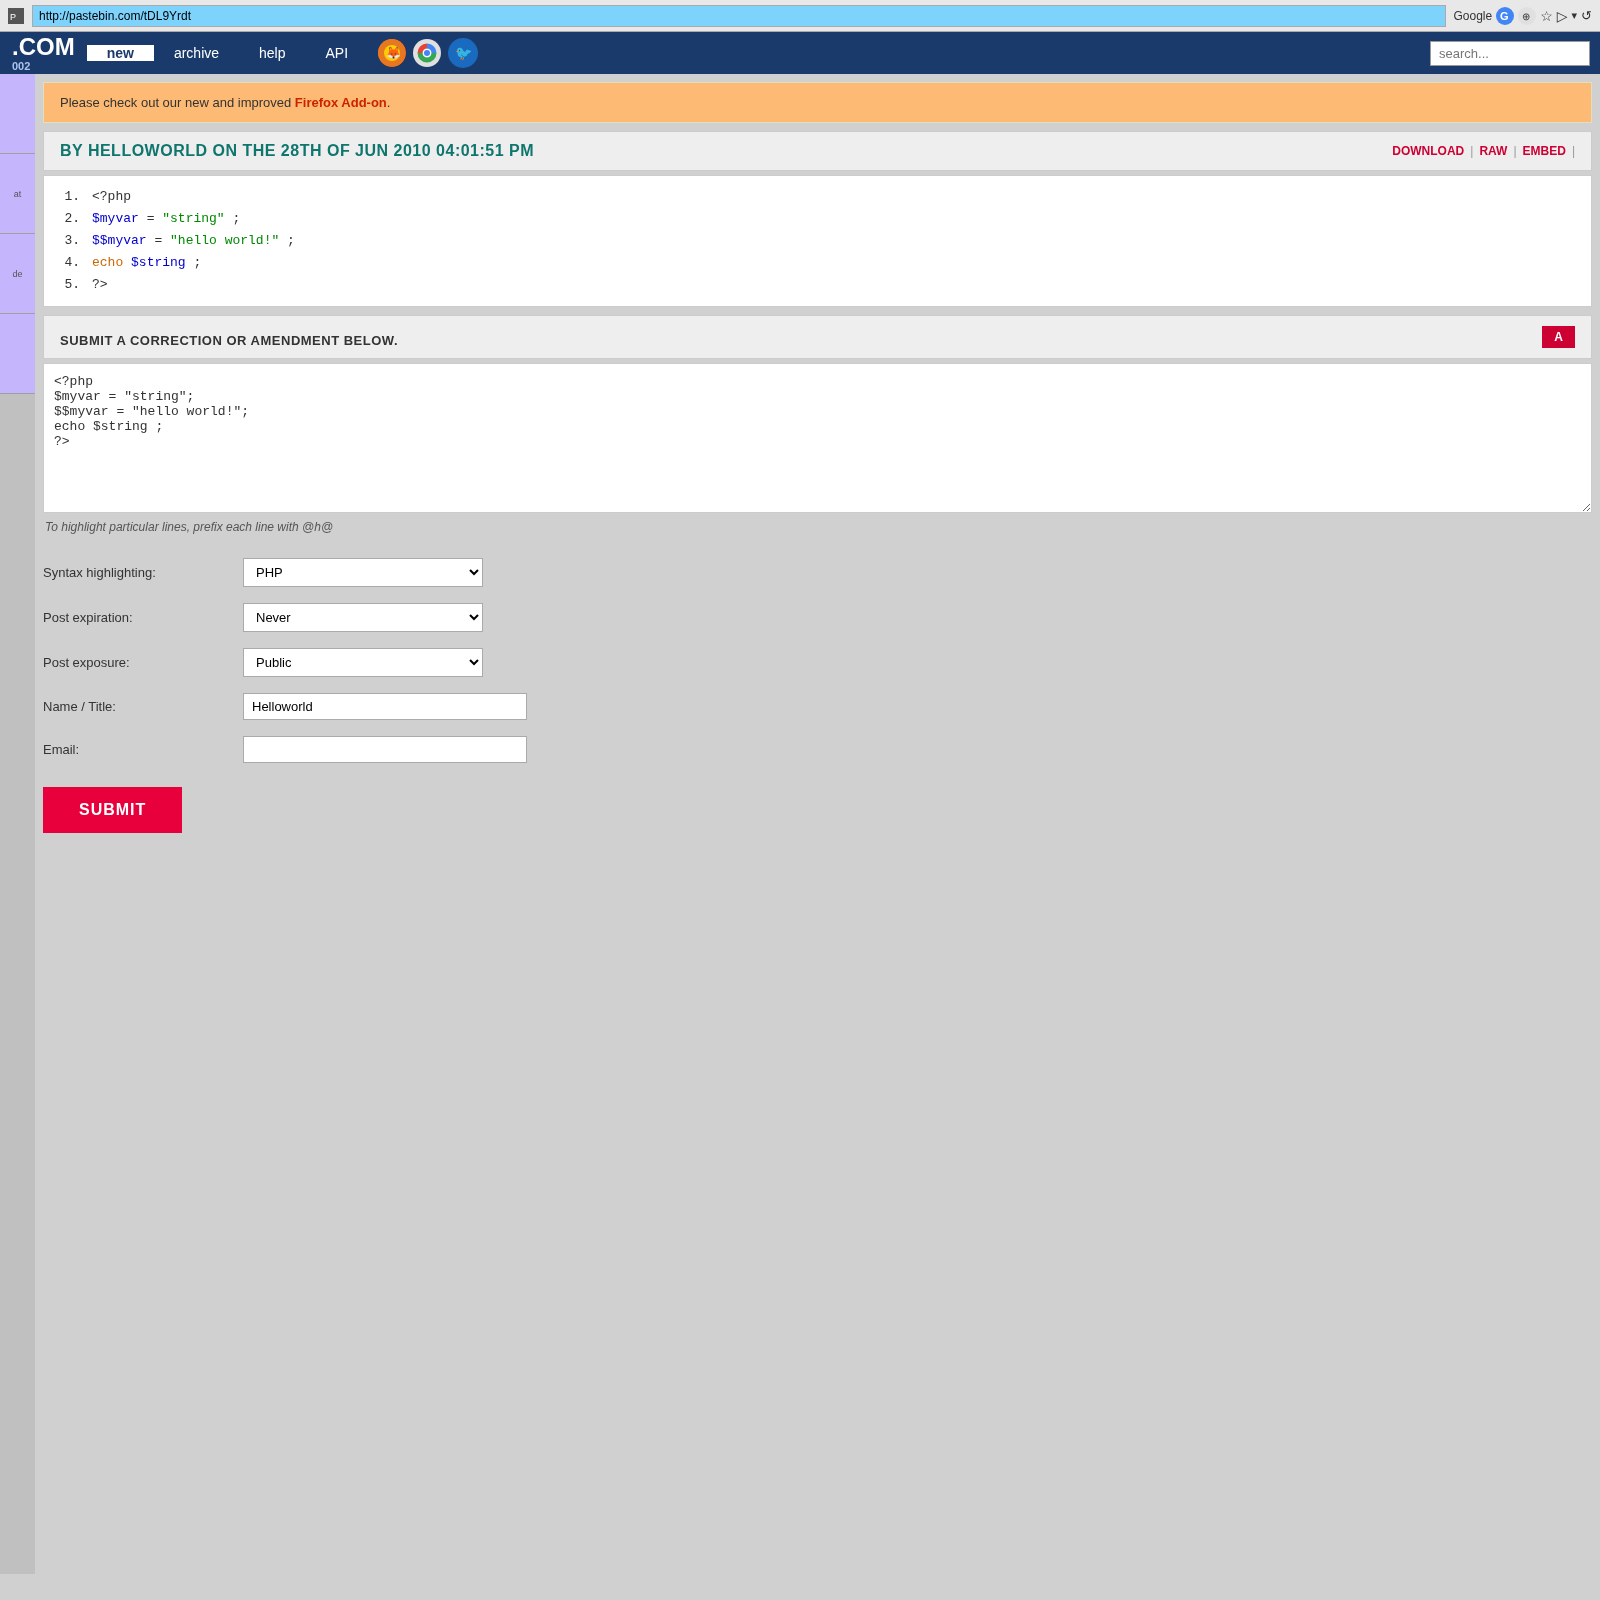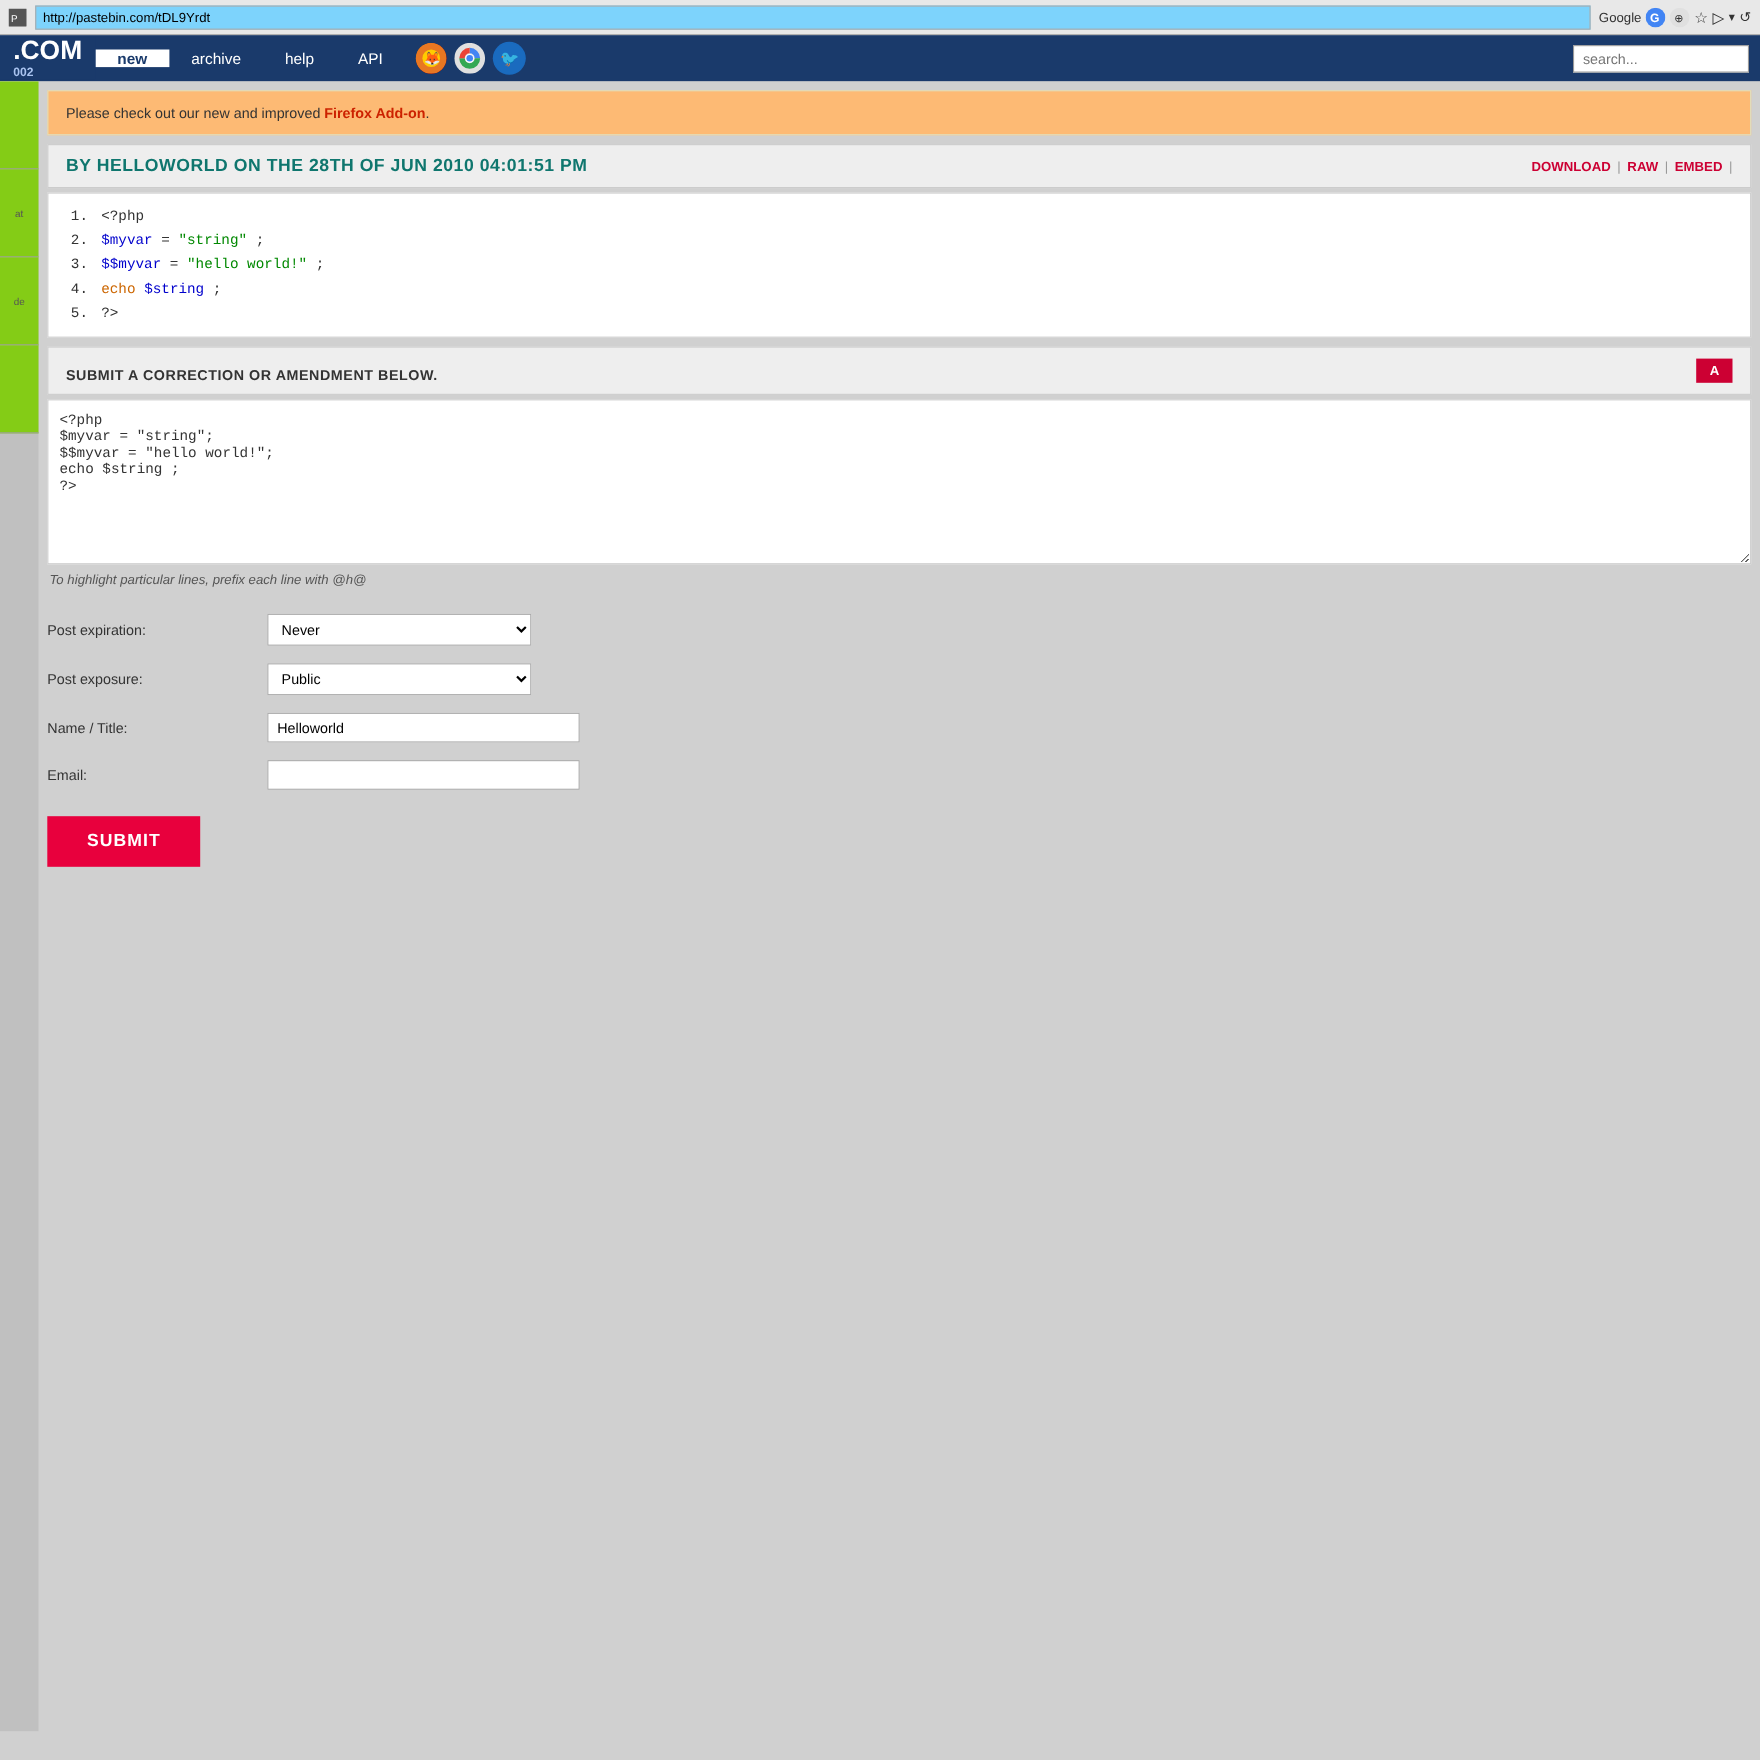--- a/index.html
+++ b/index.html
@@ -112,21 +112,21 @@
     }
     .sidebar {
       width: 35px;
       background: #c0c0c0;
       flex-shrink: 0;
       display: flex;
       flex-direction: column;
     }
     .sidebar-item {
       height: 80px;
-      background: #84cc16;
+      background: #c4b5fd;
       border-bottom: 1px solid #a0a0a0;
       display: flex;
       align-items: center;
       justify-content: center;
       font-size: 9px;
       color: #555;
       cursor: pointer;
     }
 
     .main-content {
@@ -458,20 +458,30 @@
 $$myvar = "hello world!";
 echo $string ;
 ?&gt;</textarea>
 
     
     <p class="highlight-hint">To highlight particular lines, prefix each line with @h@</p>
 
     
     <div class="form-section">
 
+      <div class="form-row">
+        <label class="form-label">Syntax highlighting:</label>
+        <select class="form-select">
+          <option selected="">PHP</option>
+          <option>Plain Text</option>
+          <option>JavaScript</option>
+          <option>Python</option>
+          <option>Ruby</option>
+        </select>
+      </div>
 
       <div class="form-row">
         <label class="form-label">Post expiration:</label>
         <select class="form-select">
           <option selected="">Never</option>
           <option>10 Minutes</option>
           <option>1 Hour</option>
           <option>1 Day</option>
           <option>1 Month</option>
         </select>

